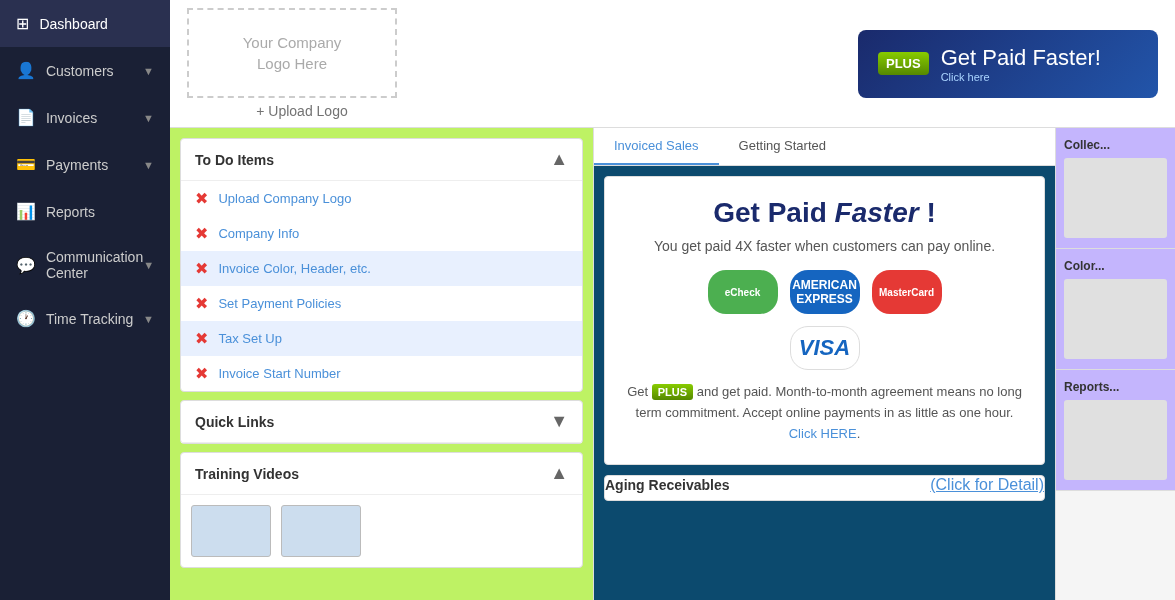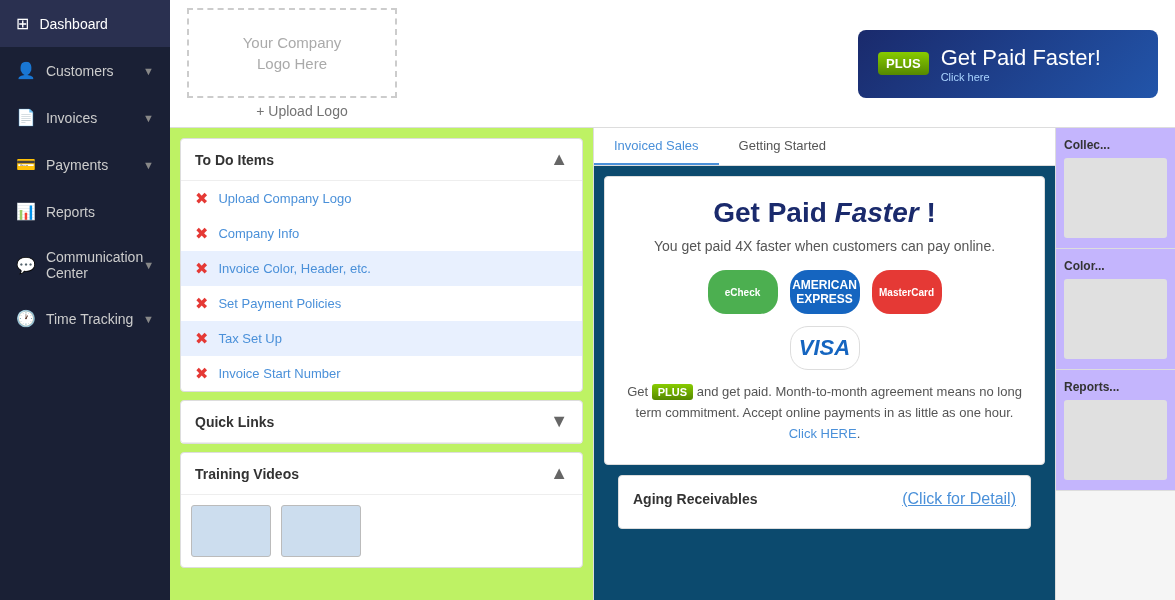--- a/index.html
+++ b/index.html
@@ -256,22 +256,21 @@
       font-size: 11px;
       padding: 2px 6px;
       border-radius: 3px;
     }
 
     
     .aging-panel {
       background: #fff;
       border: 1px solid #ddd;
       border-radius: 4px;
-      margin: 0 24px 10px;
-      padding: 14px;
+      margin: 0 10px 10px;
     }
     .aging-header {
       display: flex;
       justify-content: space-between;
       align-items: center;
       font-size: 14px;
       color: #333;
       font-weight: bold;
       margin-bottom: 6px;
     }

